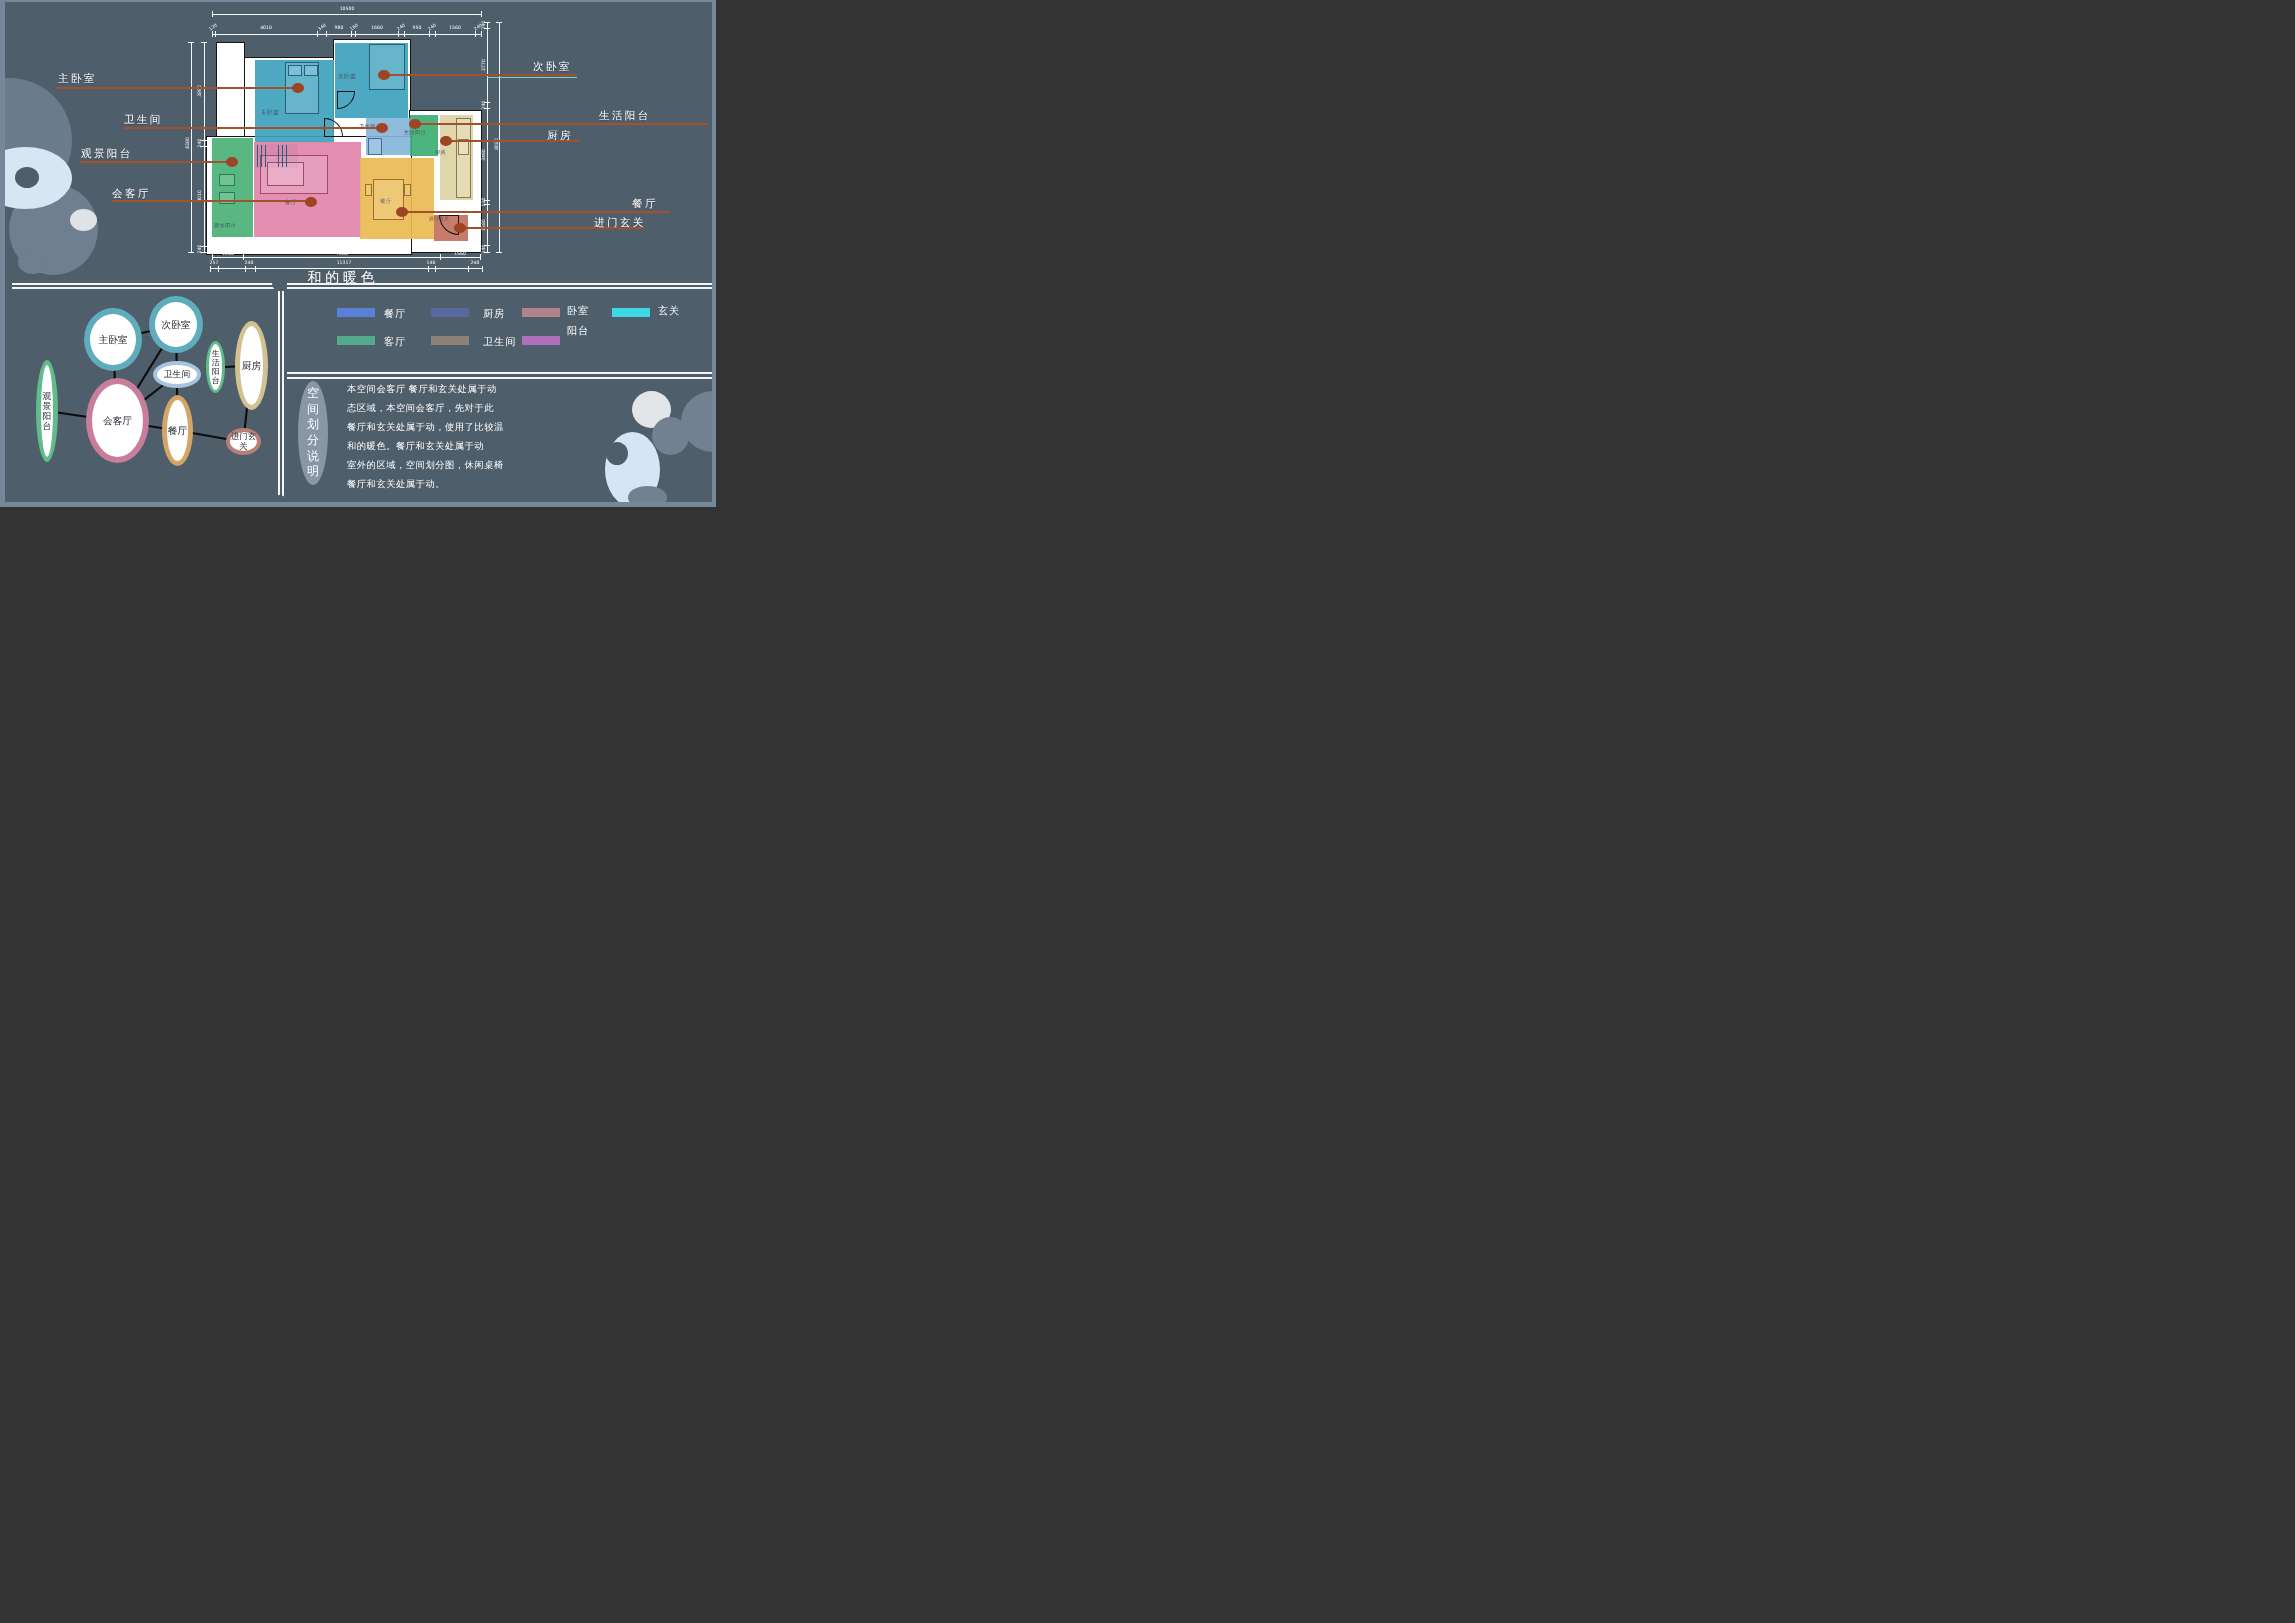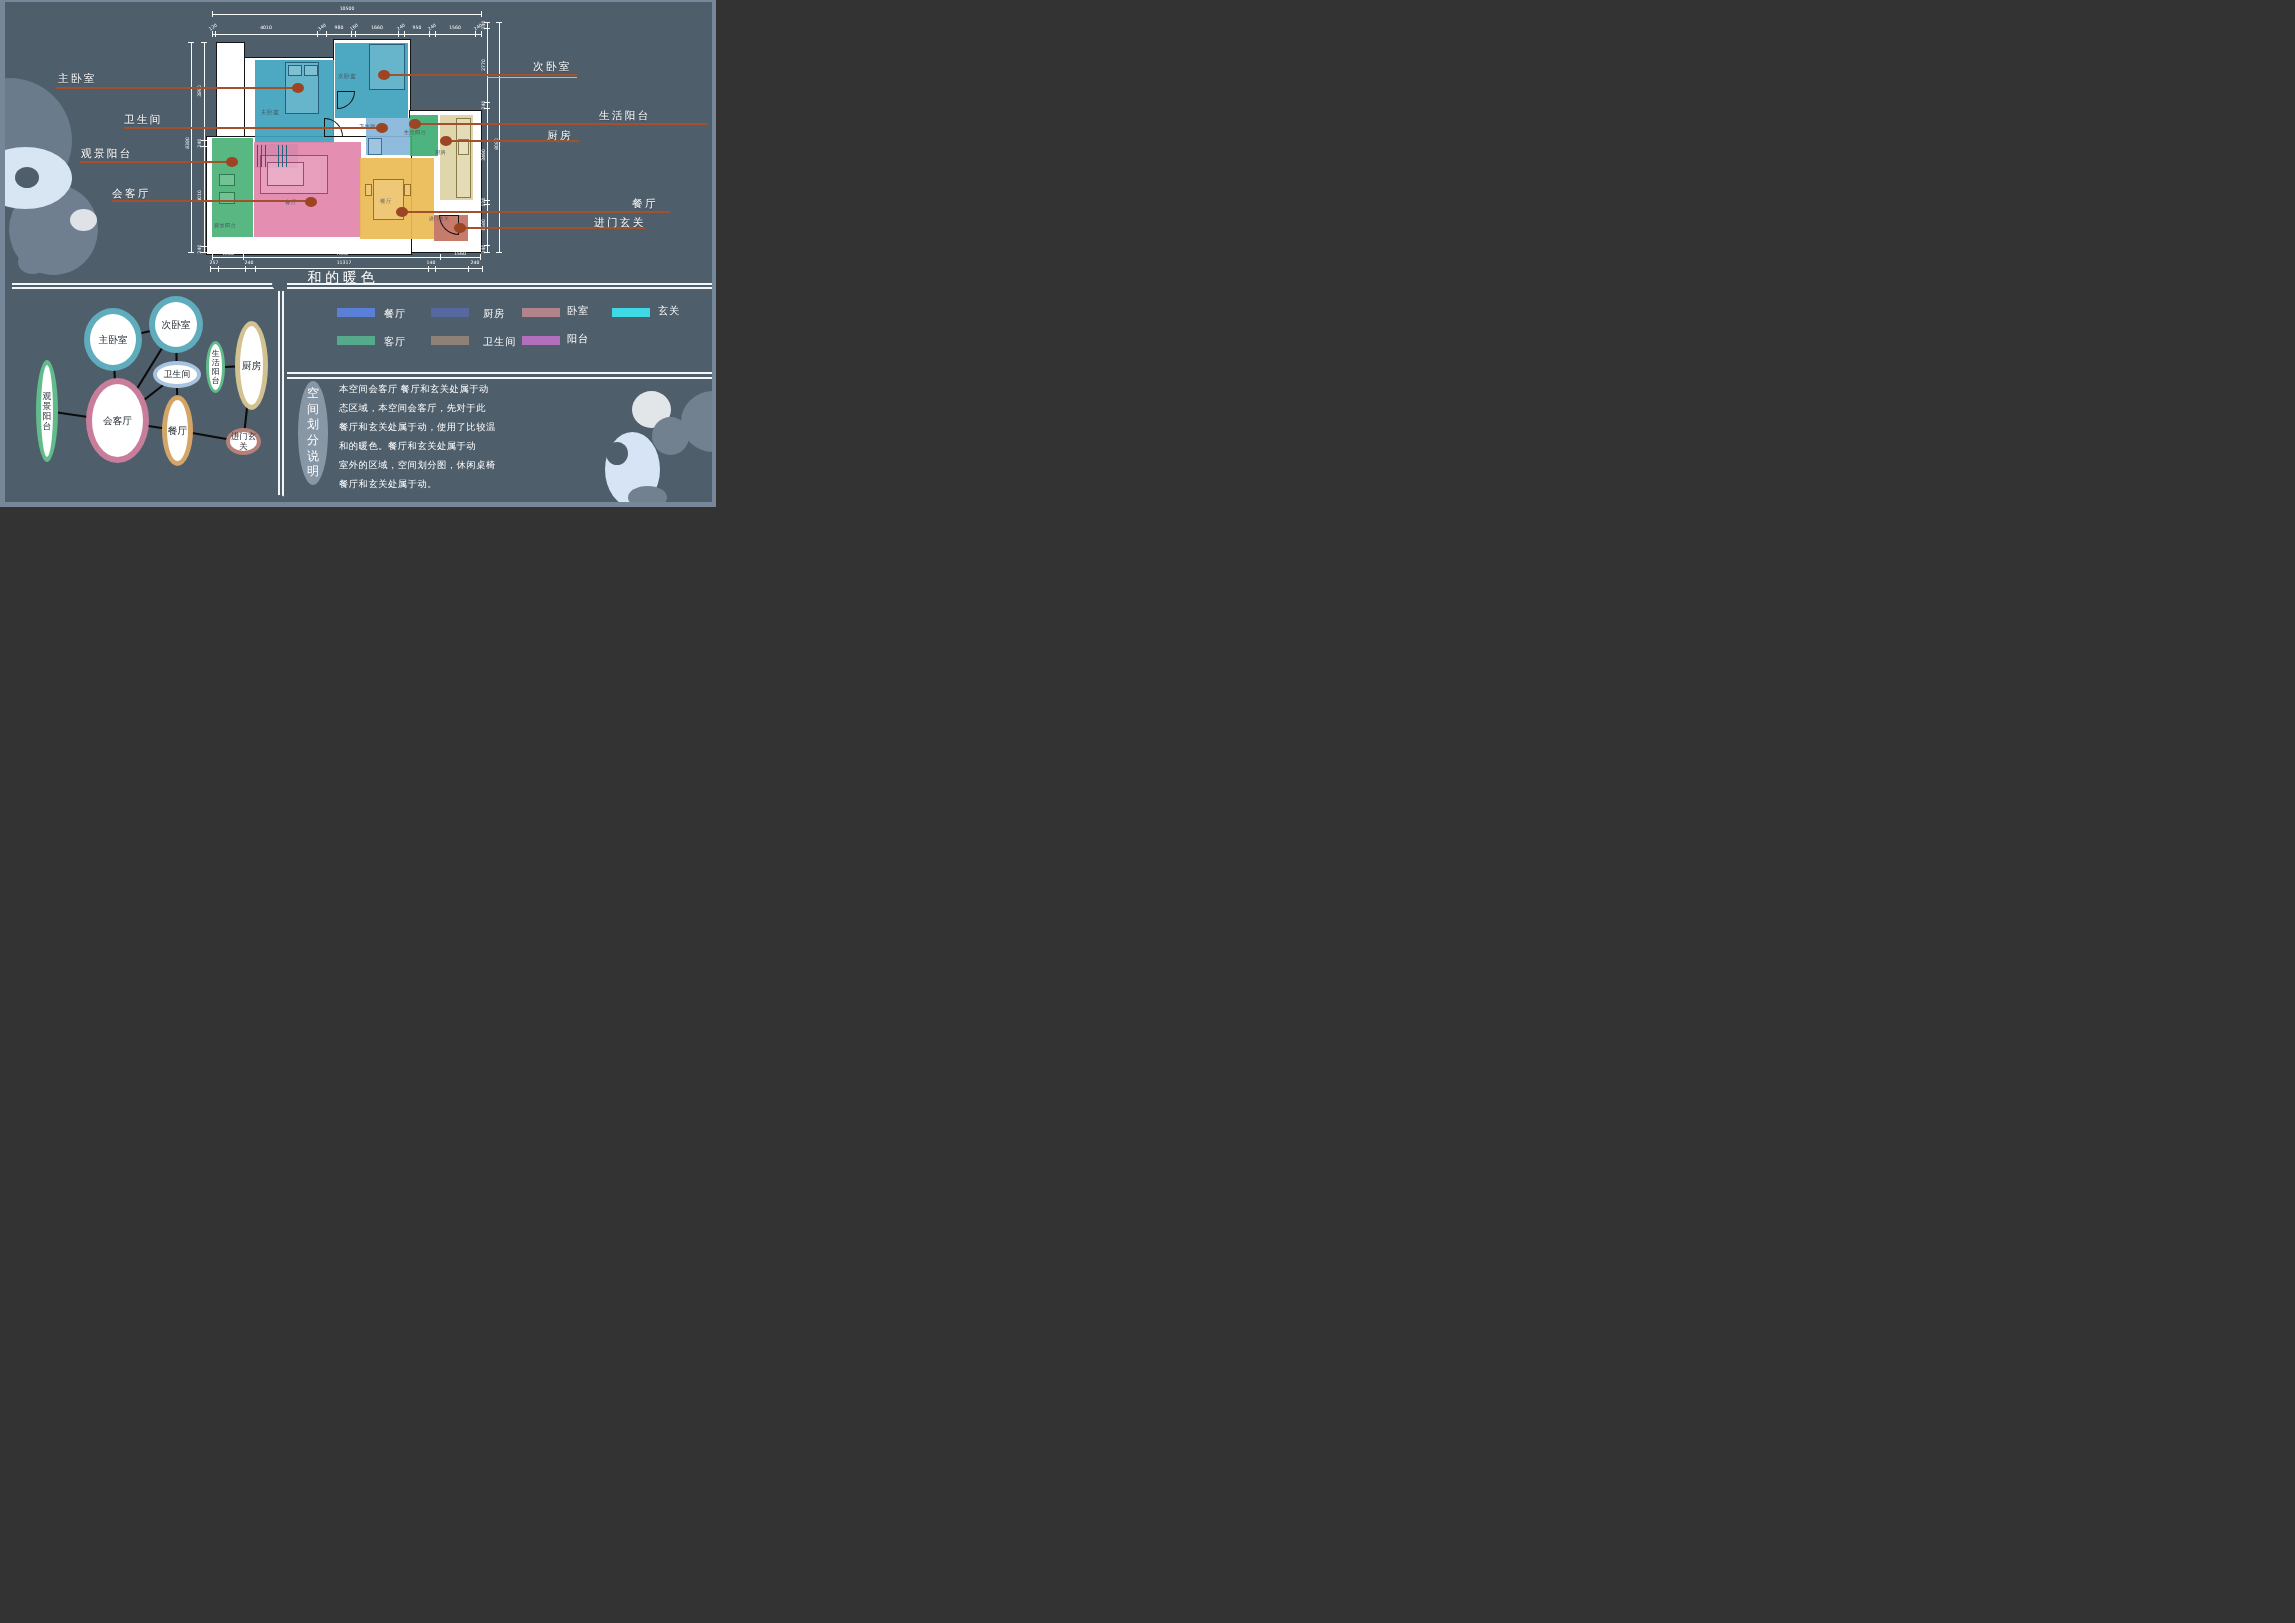--- a/index.html
+++ b/index.html
@@ -47,21 +47,21 @@
     </svg>
   <div id="title" class="abs" style="left:292px;top:269px;width:102px;text-align:center;color:#fff;font-size:14px;letter-spacing:3.7px;z-index:10;">和的暖色</div>
   <div id="pill" class="abs" style="left:298px;top:381px;width:30px;height:104px;border-radius:50%;background:#8897a6;z-index:10;display:flex;align-items:center;justify-content:center;">
     <div id="pill-heading" style="color:#fff;font-size:12px;line-height:15.7px;white-space:pre-line;text-align:center;">空
 间
 划
 分
 说
 明</div>
   </div>
-  <div id="para" class="abs" style="left:339px;top:380px;width:194px;color:#fff;font-size:9.3px;line-height:19px;letter-spacing:0.5px;z-index:10;">
+  <div id="para" class="abs" style="left:347px;top:380px;width:194px;color:#fff;font-size:9.3px;line-height:19px;letter-spacing:0.5px;z-index:10;">
       <div>本空间会客厅 餐厅和玄关处属于动</div>
       <div>态区域，本空间会客厅，先对于此</div>
       <div>餐厅和玄关处属于动，使用了比较温</div>
       <div>和的暖色。餐厅和玄关处属于动</div>
       <div>室外的区域，空间划分图，休闲桌椅</div>
       <div>餐厅和玄关处属于动。</div>
     </div>
 <div class="abs" style="left: -53px; top: 78px; width: 125px; height: 125px; background: rgb(106, 123, 140); border-radius: 50%; z-index: 1;"></div>
     <div class="abs" style="left: 9.3px; top: 184px; width: 89px; height: 91px; background: rgb(111, 127, 143); border-radius: 50%; z-index: 1;"></div>
     <div class="abs" style="left: -21px; top: 147px; width: 93px; height: 62px; background: rgb(216, 230, 244); border-radius: 50%; z-index: 1;"></div>
@@ -277,19 +277,19 @@
     <div class="abs legend-label" style="left: 483px; top: 307px; z-index: 10;">厨房</div>
     <div class="abs" style="left: 522px; top: 308px; width: 38px; height: 8.8px; background: rgb(178, 131, 138); z-index: 10;"></div>
     <div class="abs legend-label" style="left: 567px; top: 304px; z-index: 10;">卧室</div>
     <div class="abs" style="left: 612px; top: 308px; width: 38px; height: 8.8px; background: rgb(63, 216, 229); z-index: 10;"></div>
     <div class="abs legend-label" style="left: 658px; top: 304px; z-index: 10;">玄关</div>
     <div class="abs" style="left: 337px; top: 336px; width: 38px; height: 8.8px; background: rgb(85, 170, 140); z-index: 10;"></div>
     <div class="abs legend-label" style="left: 384px; top: 335px; z-index: 10;">客厅</div>
     <div class="abs" style="left: 431px; top: 336px; width: 38px; height: 8.8px; background: rgb(142, 129, 120); z-index: 10;"></div>
     <div class="abs legend-label" style="left: 483px; top: 335px; z-index: 10;">卫生间</div>
     <div class="abs" style="left: 522px; top: 336px; width: 38px; height: 8.8px; background: rgb(178, 111, 187); z-index: 10;"></div>
-    <div class="abs legend-label" style="left: 567px; top: 332px; z-index: 10;">阳台</div>
+    <div class="abs legend-label" style="left: 567px; top: 324px; z-index: 10;">阳台</div>
     <div class="abs" style="left: 0px; top: 0px; width: 4.6px; height: 507px; background: rgb(118, 135, 154); z-index: 20;"></div>
     <div class="abs" style="left: 0px; top: 0px; width: 716px; height: 1.9px; background: rgb(118, 135, 154); z-index: 20;"></div>
     <div class="abs" style="left: 712px; top: 0px; width: 4.6px; height: 507px; background: rgb(118, 135, 154); z-index: 20;"></div>
     <div class="abs" style="left: 0px; top: 502px; width: 716px; height: 5.1px; background: rgb(118, 135, 154); z-index: 20;"></div>
   </div>
 
 
 </body></html>

